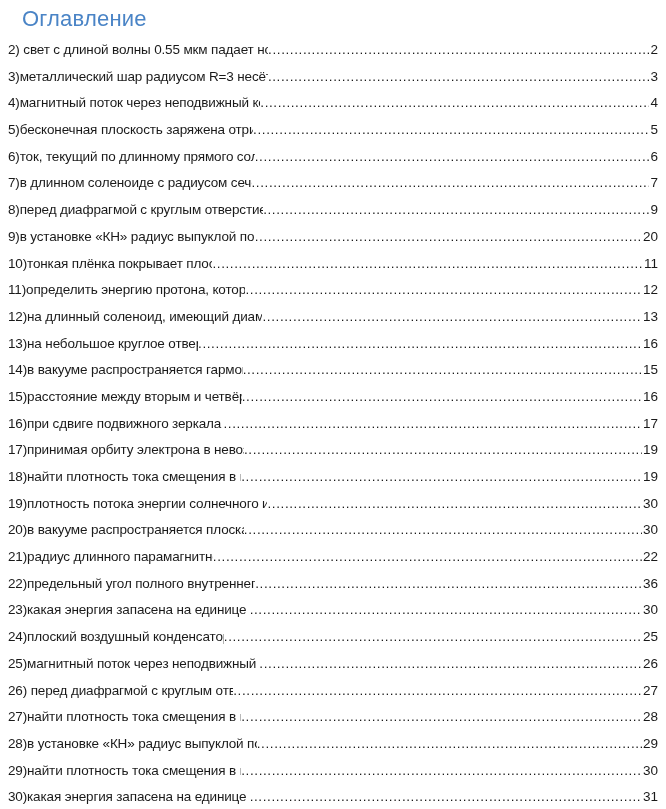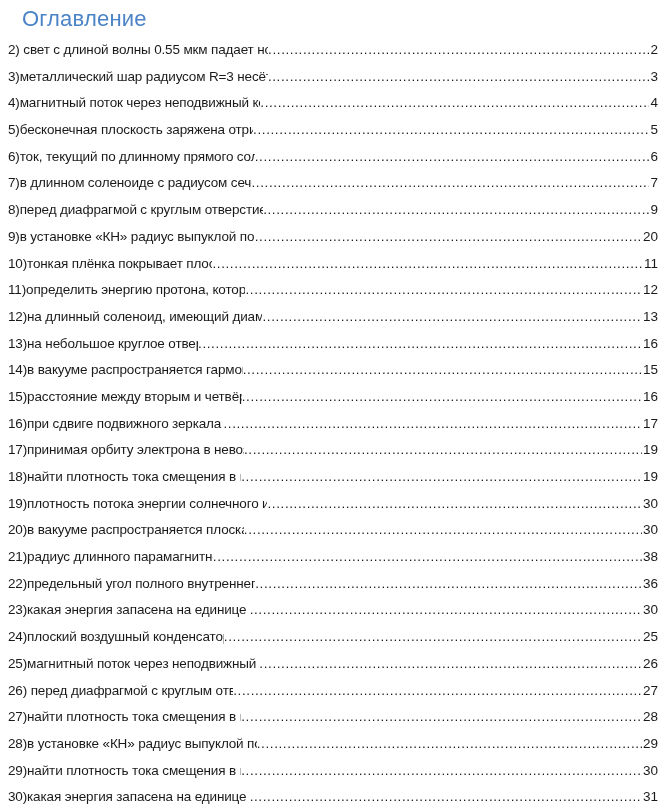--- a/index.html
+++ b/index.html
@@ -156,21 +156,21 @@
         <span class="toc-page">30</span>
       </div>
       <div class="toc-row">
         <span class="toc-label">20)в вакууме распространяется плоская гармоническая линейно поляризованная</span>
         <span class="toc-leader"></span>
         <span class="toc-page">30</span>
       </div>
       <div class="toc-row">
         <span class="toc-label">21)радиус длинного парамагнитного сердечника соленоида 1.0см</span>
         <span class="toc-leader"></span>
-        <span class="toc-page">38</span>
+        <span class="toc-page">22</span>
       </div>
       <div class="toc-row">
         <span class="toc-label">22)предельный угол полного внутреннего отражения для некоторого вещества равен 45</span>
         <span class="toc-leader"></span>
         <span class="toc-page">36</span>
       </div>
       <div class="toc-row">
         <span class="toc-label">23)какая энергия запасена на единице длины коаксиального кабеля с проводниками</span>
         <span class="toc-leader"></span>
         <span class="toc-page">30</span>

